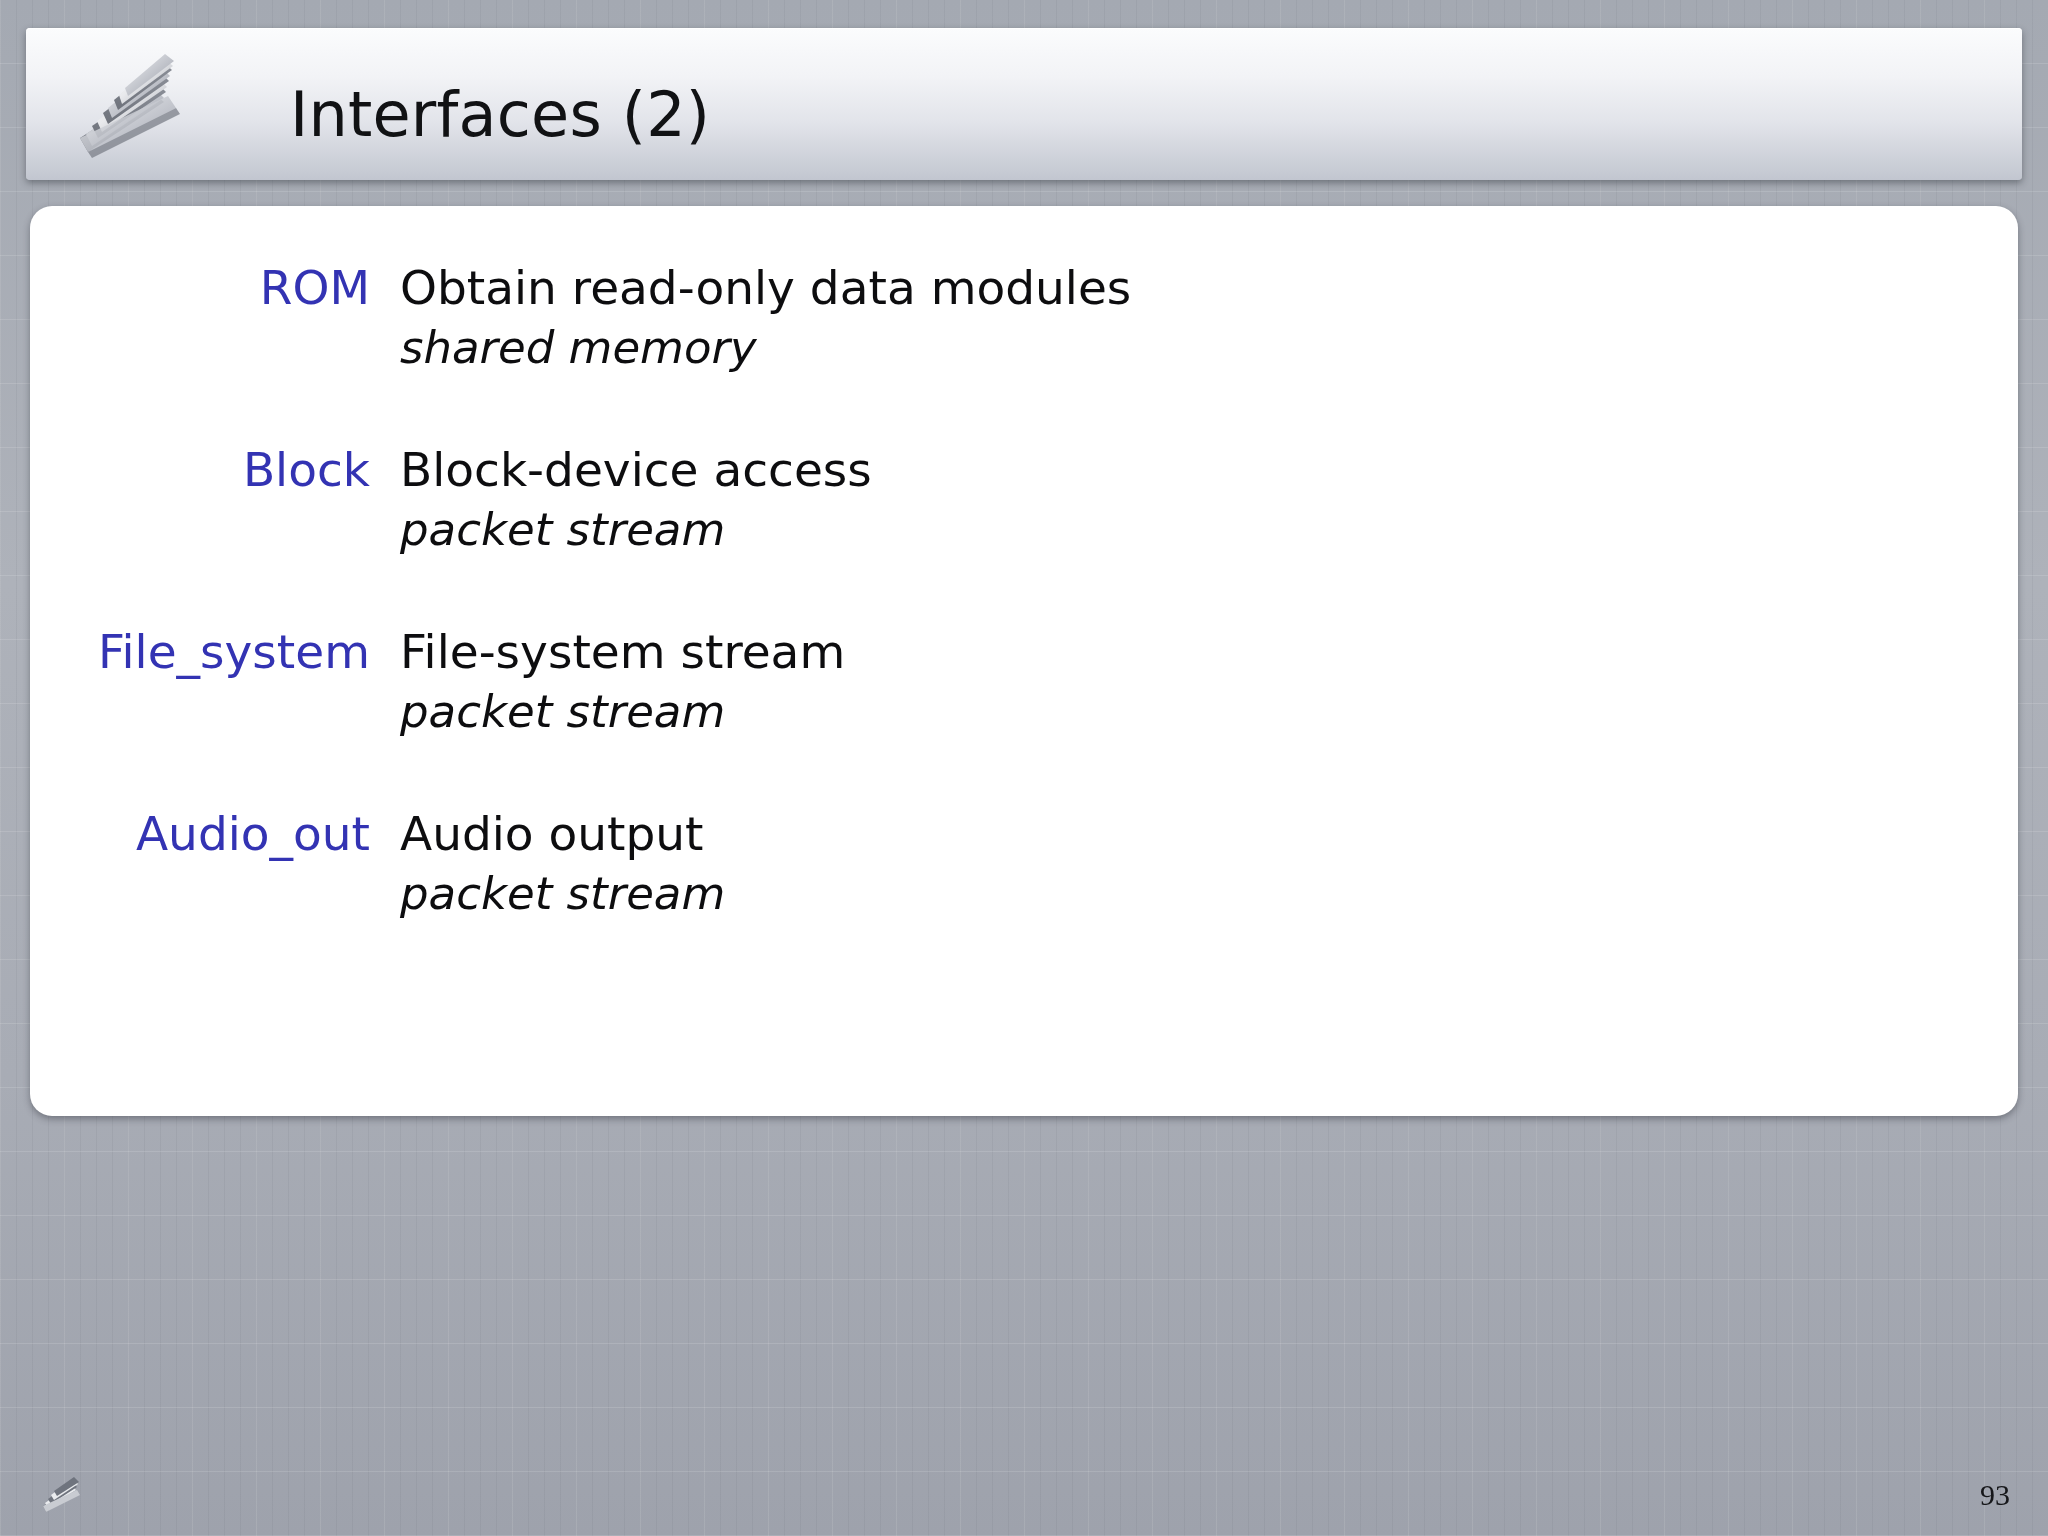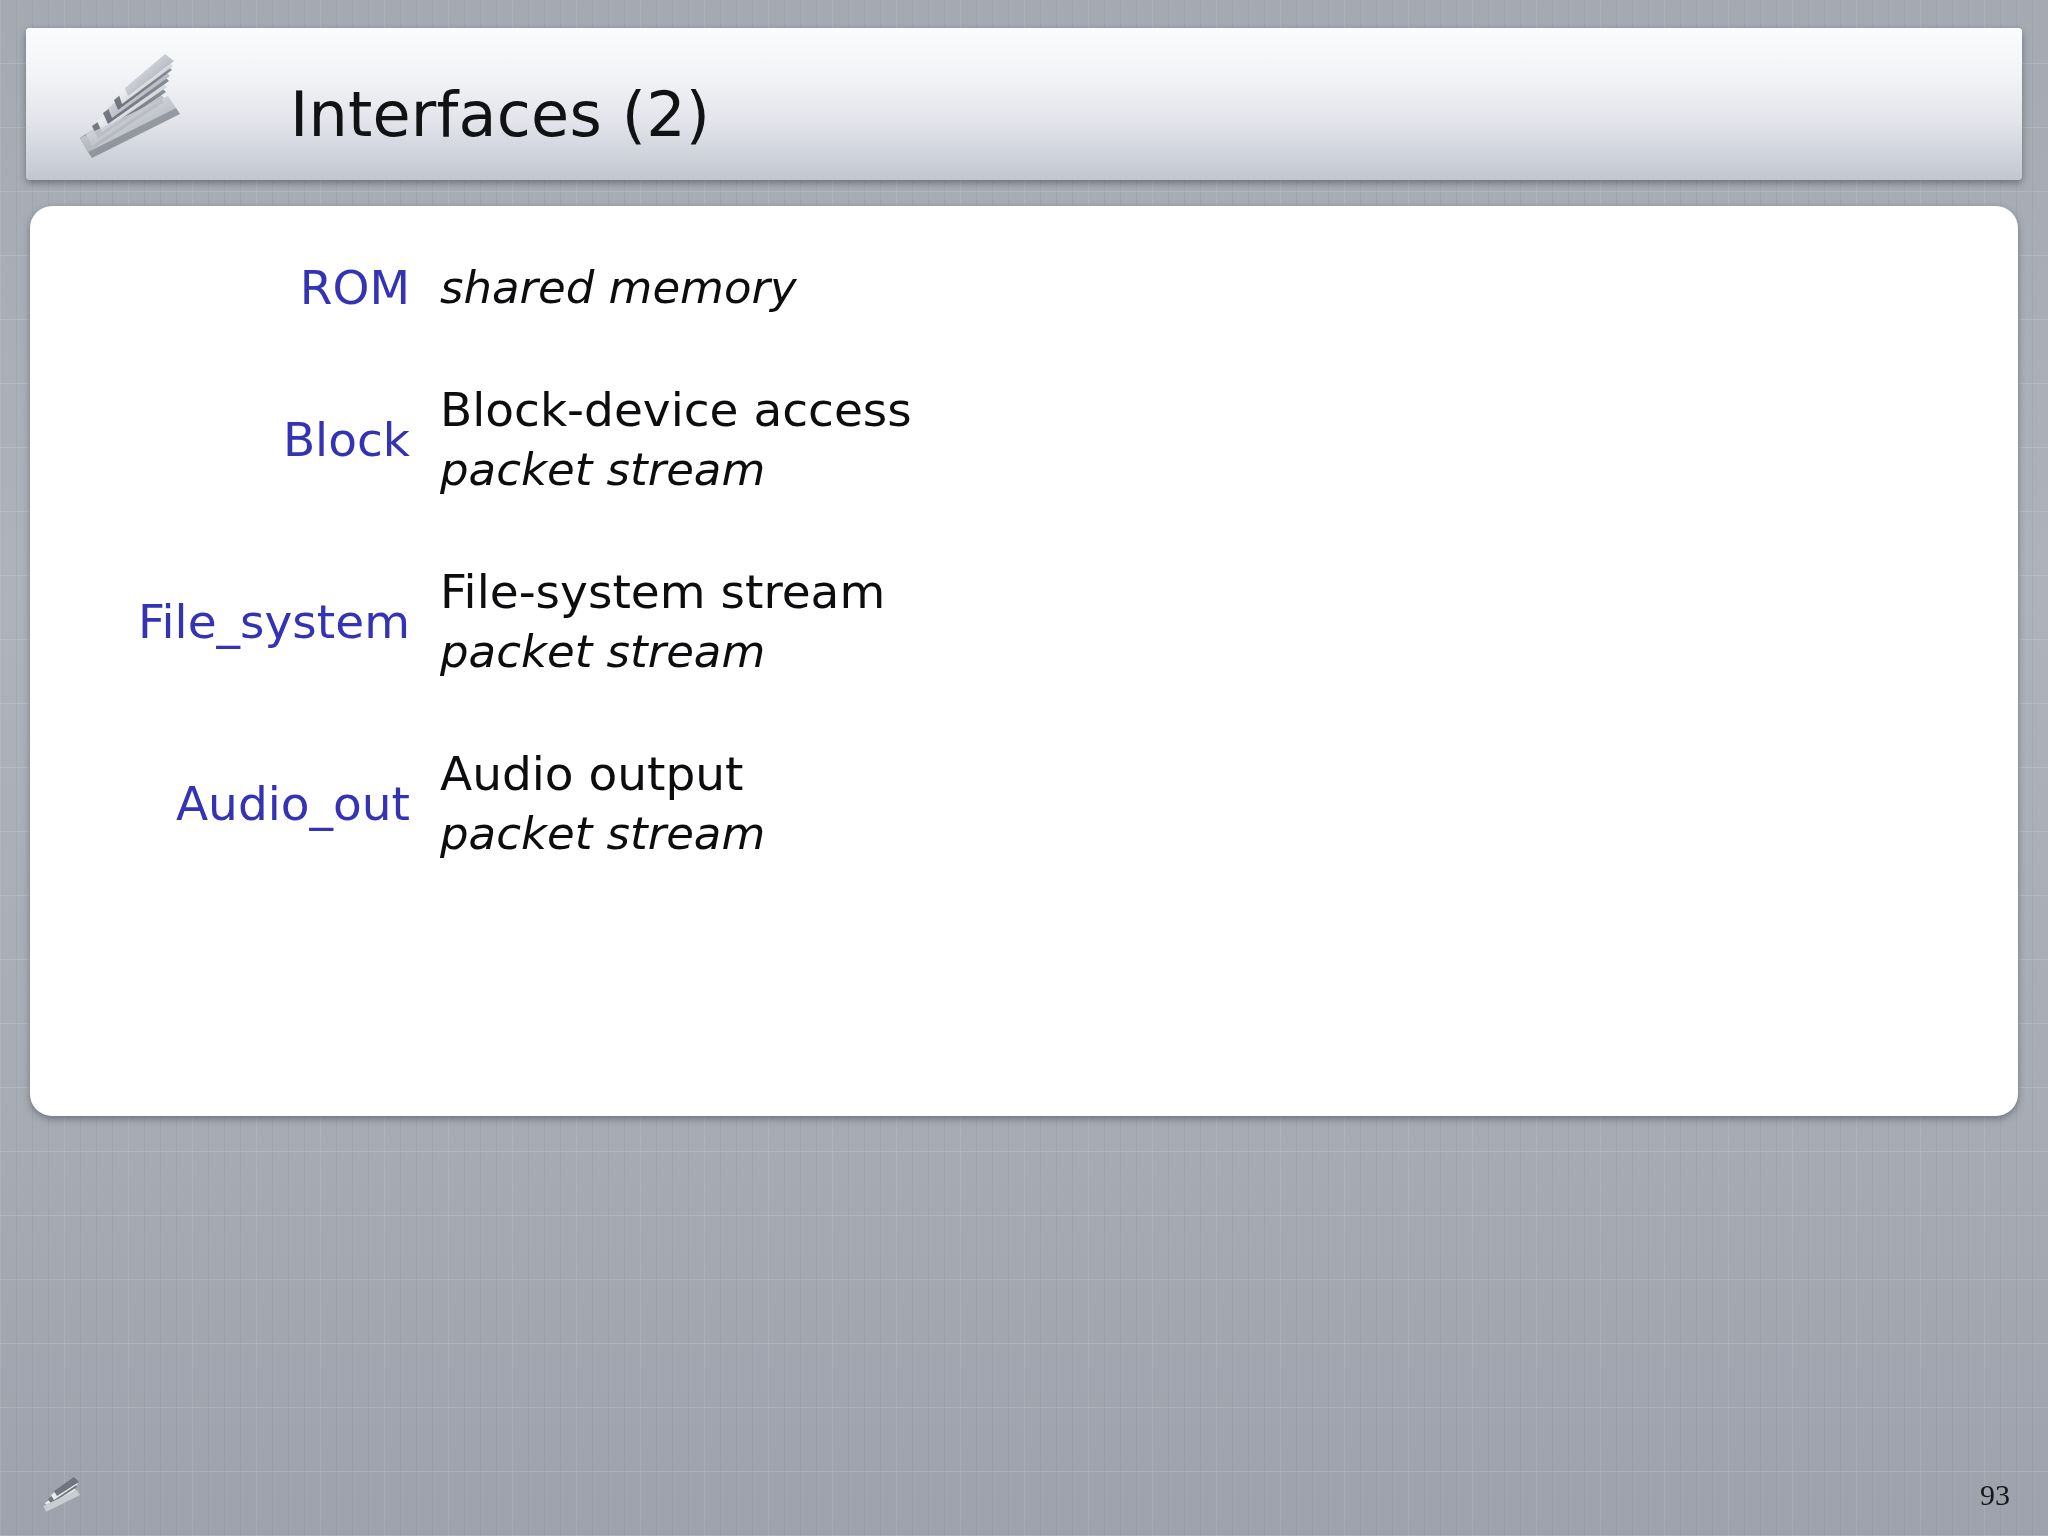--- a/index.html
+++ b/index.html
@@ -82,23 +82,22 @@
 
   .entries {
     position: absolute;
     left: 0;
     top: 52px;
     width: 100%;
   }
 
   .entry {
     display: flex;
-    align-items: center;
+    align-items: flex-start;
     margin-bottom: 62px;
-    padding-left: 40px;
   }
   .entry:last-child { margin-bottom: 0; }
 
   .entry-label {
     width: 340px;
     flex: 0 0 340px;
     text-align: right;
     color: #3333b3;
     font-size: 47px;
     line-height: 60px;
@@ -213,20 +212,21 @@
 
     <div class="slide-title">Interfaces (2)</div>
   </div>
 
   <div class="body-panel">
     <div class="entries">
 
       <div class="entry">
         <div class="entry-label">ROM</div>
         <div class="entry-body">
+          <div class="entry-desc">Obtain read-only data modules</div>
           <div class="entry-sub">shared memory</div>
         </div>
       </div>
 
       <div class="entry">
         <div class="entry-label">Block</div>
         <div class="entry-body">
           <div class="entry-desc">Block-device access</div>
           <div class="entry-sub">packet stream</div>
         </div>

